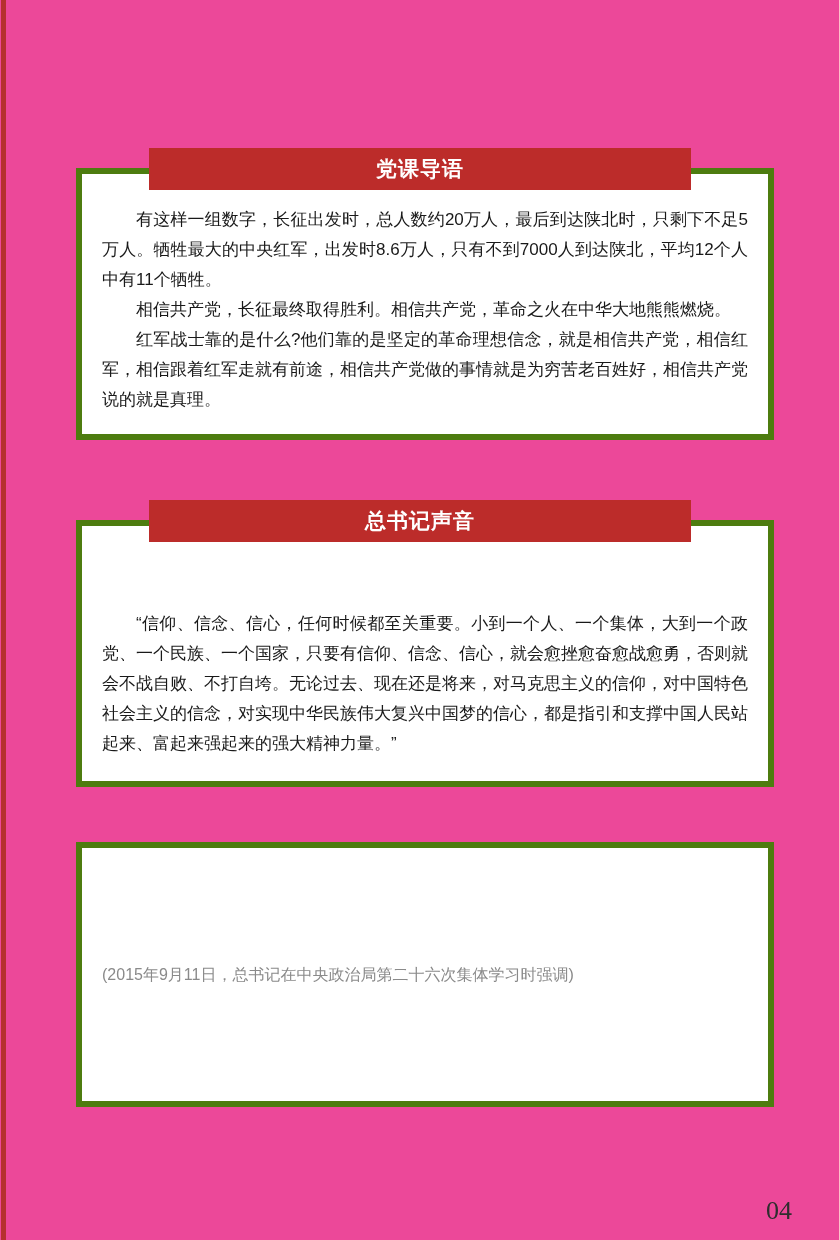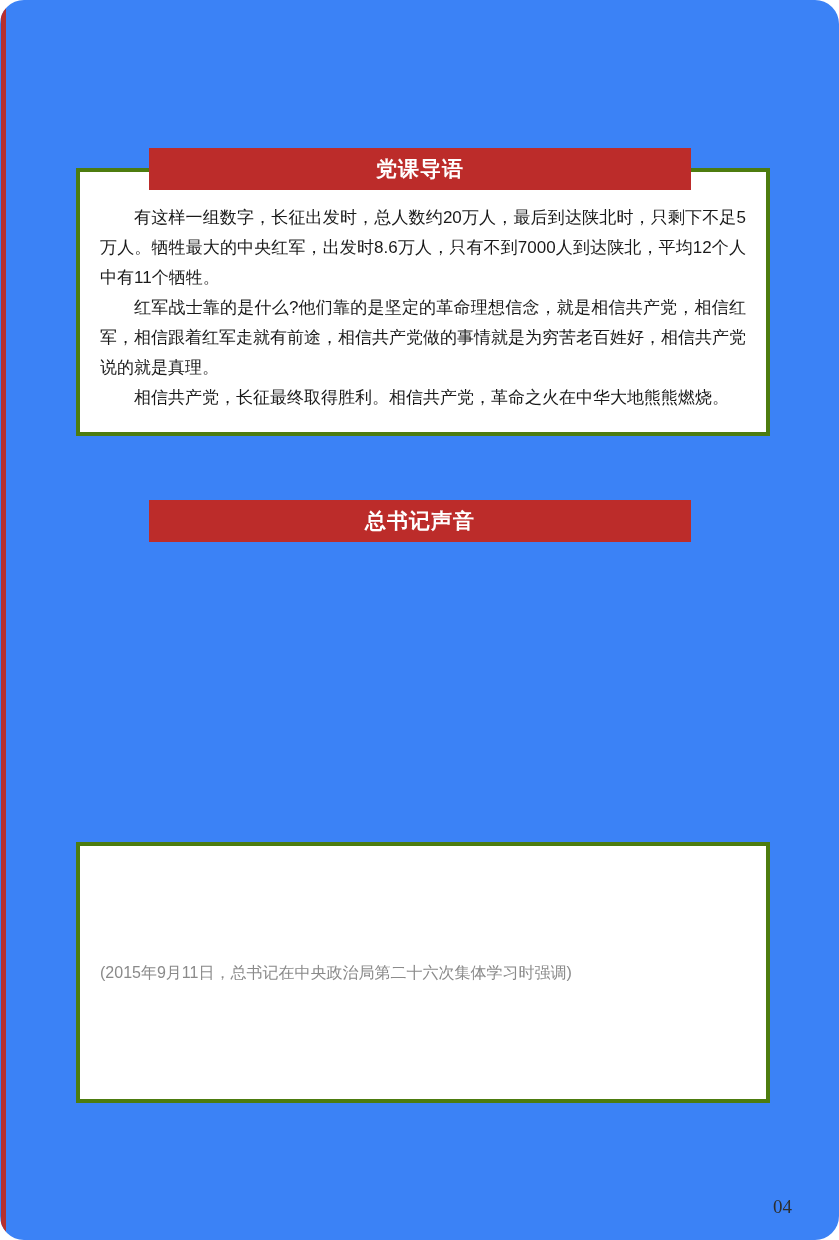--- a/index.html
+++ b/index.html
@@ -5,23 +5,22 @@
   html, body {
     margin: 0;
     padding: 0;
     background: #ffffff;
     font-family: "Liberation Sans", "DejaVu Sans", sans-serif;
   }
   .page {
     position: relative;
     width: 839px;
     height: 1240px;
-    background: #3b82f6;
+    background: #ec4899;
     overflow: hidden;
-    border-radius: 24px;
   }
   .left-bar {
     position: absolute;
     left: 1px;
     top: 0;
     width: 5px;
     height: 1240px;
     background: #b5302f;
   }
   .block {
@@ -45,21 +44,21 @@
     color: #ffffff;
     font-size: 21px;
     font-weight: bold;
     letter-spacing: 1px;
   }
   .box {
     position: absolute;
     top: 20px;
     left: 0;
     width: 686px;
-    border: 4px solid #4d7c0f;
+    border: 6px solid #4d7c0f;
     background: #ffffff;
     box-sizing: content-box;
     z-index: 1;
   }
   .box-inner {
     padding: 0 20px;
   }
   .box-inner p {
     margin: 0;
     font-size: 17px;
@@ -75,21 +74,21 @@
     text-indent: 0 !important;
     color: #8a8a8a !important;
     font-size: 16px !important;
     font-weight: normal !important;
   }
   .page-number {
     position: absolute;
     top: 1196px;
     right: 47px;
     font-family: "Liberation Serif", "DejaVu Serif", serif;
-    font-size: 19px;
+    font-size: 26px;
     color: #2e2e2e;
   }
   
   #section-1 { top: 148px; height: 302px; }
   #section-1 .box { height: 260px; }
   #section-1 .box-inner { padding-top: 31px; }
   #section-2 { top: 488px; height: 297px; margin-top: 12px; }
   #section-2 .box { height: 255px; }
   #section-2 .box-inner { padding-top: 83px; }
   #section-3 { top: 822px; height: 295px; }
@@ -103,29 +102,34 @@
 
   <div class="left-bar"></div>
 
   <section class="block" id="section-1">
     <div class="banner">
       <span>党课导语</span>
     </div>
     <div class="box">
       <div class="box-inner">
         <p>有这样一组数字，长征出发时，总人数约20万人，最后到达陕北时，只剩下不足5万人。牺牲最大的中央红军，出发时8.6万人，只有不到7000人到达陕北，平均12个人中有11个牺牲。</p>
+        <p>相信共产党，长征最终取得胜利。相信共产党，革命之火在中华大地熊熊燃烧。</p>
         <p>红军战士靠的是什么?他们靠的是坚定的革命理想信念，就是相信共产党，相信红军，相信跟着红军走就有前途，相信共产党做的事情就是为穷苦老百姓好，相信共产党说的就是真理。</p>
-        <p>相信共产党，长征最终取得胜利。相信共产党，革命之火在中华大地熊熊燃烧。</p>
       </div>
     </div>
   </section>
 
   <section class="block" id="section-2">
     <div class="banner">
       <span>总书记声音</span>
+    </div>
+    <div class="box">
+      <div class="box-inner">
+        <p>“信仰、信念、信心，任何时候都至关重要。小到一个人、一个集体，大到一个政党、一个民族、一个国家，只要有信仰、信念、信心，就会愈挫愈奋愈战愈勇，否则就会不战自败、不打自垮。无论过去、现在还是将来，对马克思主义的信仰，对中国特色社会主义的信念，对实现中华民族伟大复兴中国梦的信心，都是指引和支撑中国人民站起来、富起来强起来的强大精神力量。”</p>
+      </div>
     </div>
   </section>
 
   <section class="block" id="section-3">
     <div class="box">
       <div class="box-inner">
         <p class="attribution">(2015年9月11日，总书记在中央政治局第二十六次集体学习时强调)</p>
       </div>
     </div>
   </section>

